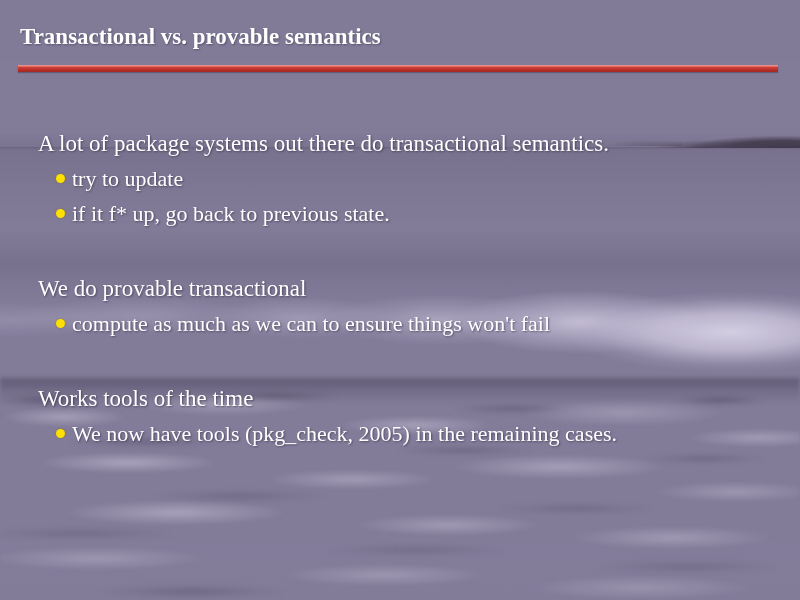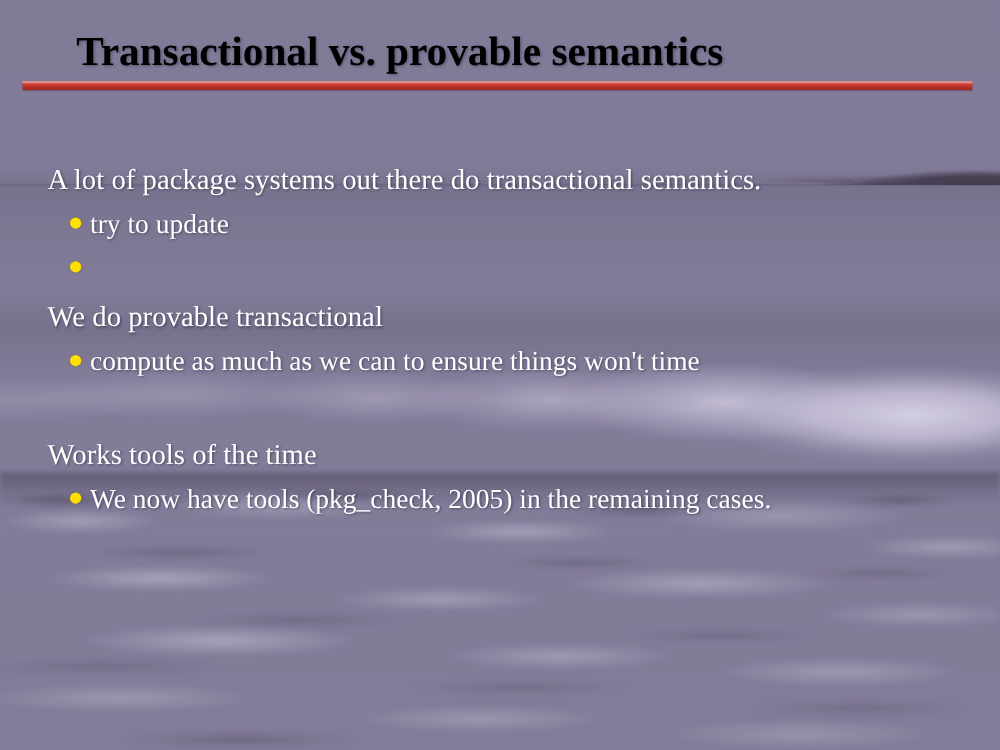--- a/index.html
+++ b/index.html
@@ -178,27 +178,26 @@
     background:
       linear-gradient(to bottom, rgba(126,112,158,0.12), rgba(120,108,152,0.10));
     mix-blend-mode: multiply;
   }
 
   
   .title {
     position: absolute;
     left: 20px;
     top: 24px;
-    font-size: 33px;
+    font-size: 23px;
     font-weight: bold;
-    color: #000000;
+    color: #ffffff;
     letter-spacing: 0px;
     white-space: nowrap;
     text-shadow: 1px 1px 2px rgba(40,34,56,0.45);
-    margin-left: 41px;
   }
   .rule {
     position: absolute;
     left: 18px;
     top: 65px;
     width: 760px;
     height: 7px;
     background: linear-gradient(to bottom,
       #e8918c 0px, #e8918c 1px,
       #d2453c 2px, #c0332b 4px,
@@ -265,28 +264,29 @@
 
   <div class="body">
 
     <div class="line level0">A lot of package systems out there do transactional semantics.</div>
     <div class="line level1">
       <span class="bullet"></span>
       <span>try to update</span>
     </div>
     <div class="line level1">
       <span class="bullet"></span>
+      <span>if it f* up, go back to previous state.</span>
     </div>
 
     <div class="block-gap"></div>
 
     <div class="line level0">We do provable transactional</div>
     <div class="line level1">
       <span class="bullet"></span>
-      <span>compute as much as we can to ensure things won't time</span>
+      <span>compute as much as we can to ensure things won't fail</span>
     </div>
 
     <div class="block-gap"></div>
 
     <div class="line level0">Works tools of the time</div>
     <div class="line level1">
       <span class="bullet"></span>
       <span>We now have tools (pkg_check, 2005) in the remaining cases.</span>
     </div>
 

